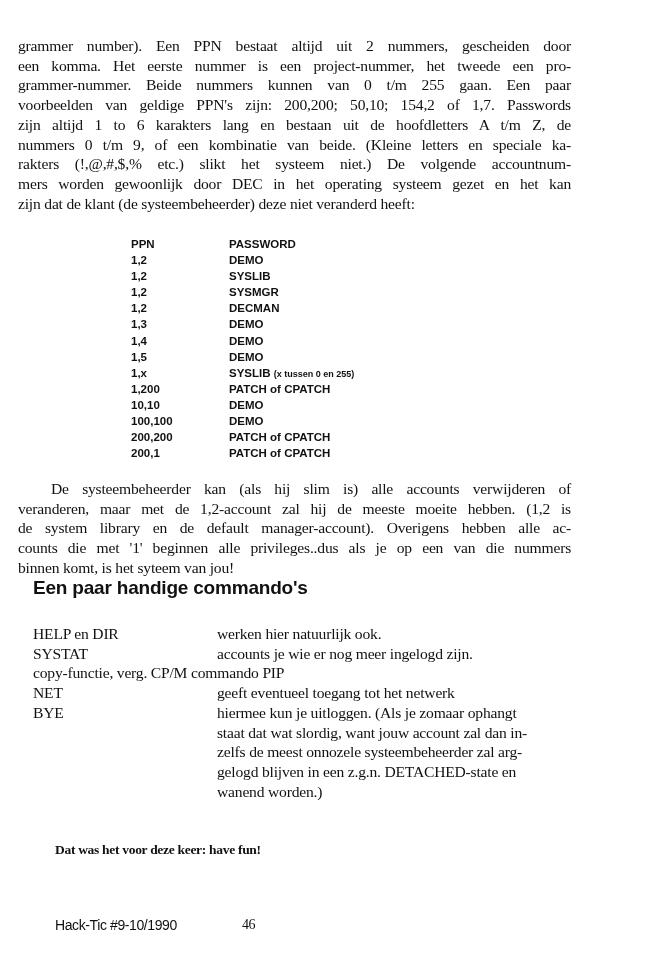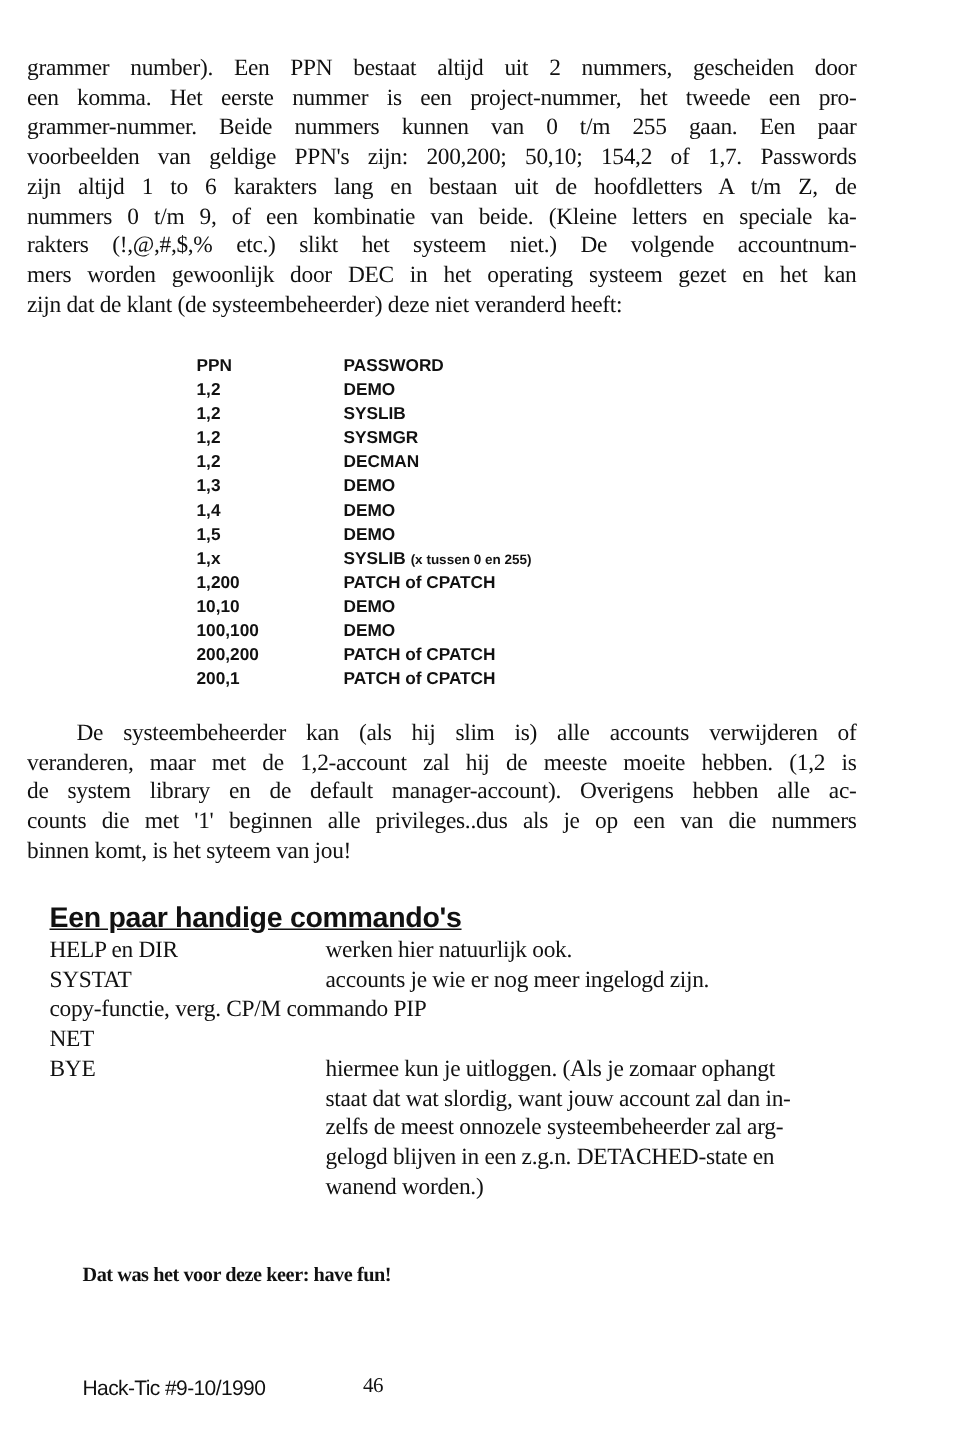--- a/index.html
+++ b/index.html
@@ -15,22 +15,22 @@
   .para .line.last { text-align-last: left; }
   .indent { padding-left: 33px; }
   #p1 { top: 36px; }
   .table { position: absolute; left: 131px; top: 236px; font-size: 11.5px; font-weight: bold; }
   .trow { display: flex; height: 16.1px; line-height: 16.1px; }
   .tcol1 { width: 98px; }
   .tcol2 { white-space: nowrap; }
   .tcol2 .small { font-size: 9px; }
   #p2 { top: 479px; }
   .heading {
-    position: absolute; left: 33px; top: 602px;
-    font-size: 19px; font-weight: bold; letter-spacing: -0.2px; text-decoration: underline;
+    position: absolute; left: 33px; top: 577px;
+    font-size: 19px; font-weight: bold; letter-spacing: -0.2px;
   }
   .cmds { position: absolute; left: 33px; top: 624px; font-size: 15.6px; letter-spacing: -0.2px; }
   .cmd-row { display: flex; line-height: 19.7px; }
   .cmd-name { width: 184px; white-space: nowrap; }
   .cmd-desc { width: 370px; }
   .cmd-desc .dl { display: block; white-space: nowrap; }
   .closing { position: absolute; left: 55px; top: 842px; font-size: 13.5px; font-weight: bold; letter-spacing: -0.3px; }
   .footer { position: absolute; top: 917px; font-size: 14px; letter-spacing: -0.4px; }
   .footer-left { left: 55px; }
   .footer-right { left: 242px; font-family: Liberation Serif, serif; }
@@ -132,20 +132,23 @@
       <span class="dl">accounts je wie er nog meer ingelogd zijn.</span>
     </span>
   </div>
   <div class="cmd-row">
     <span class="cmd-desc">
       <span class="dl">copy-functie, verg. CP/M commando PIP</span>
     </span>
   </div>
   <div class="cmd-row">
     <span class="cmd-name">NET</span>
+    <span class="cmd-desc">
+      <span class="dl">geeft eventueel toegang tot het netwerk</span>
+    </span>
   </div>
   <div class="cmd-row">
     <span class="cmd-name">BYE</span>
     <span class="cmd-desc">
       <span class="dl">hiermee kun je uitloggen. (Als je zomaar ophangt</span>
       <span class="dl">staat dat wat slordig, want jouw account zal dan in-</span>
       <span class="dl">zelfs de meest onnozele systeembeheerder zal arg-</span>
       <span class="dl">gelogd blijven in een z.g.n. DETACHED-state en</span>
       <span class="dl">wanend worden.)</span>
     </span>

